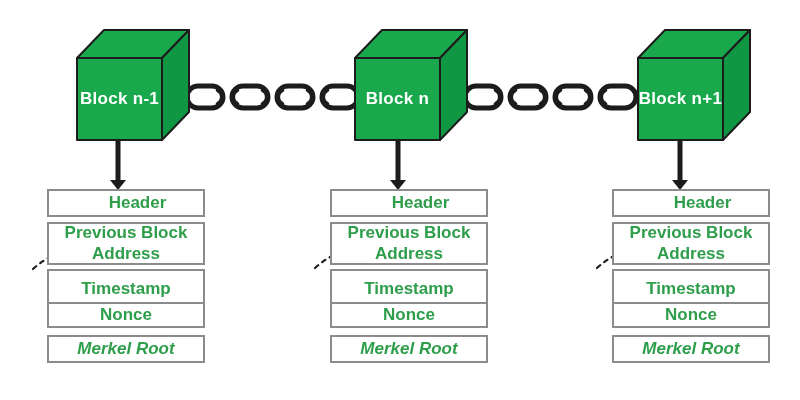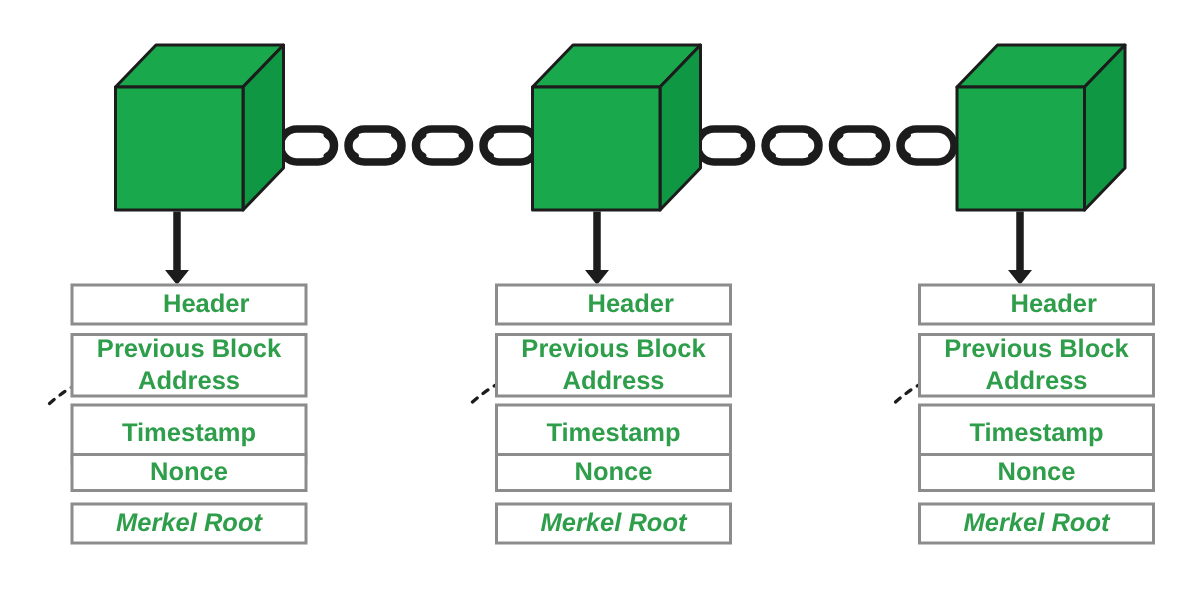--- a/index.html
+++ b/index.html
@@ -122,20 +122,23 @@
     <g>
       <path class="dash-curve" d="M 315 268 Q 340 246 362 250"></path>
       <polygon class="dash-head" points="371,249 359,245 362,254"></polygon>
     </g>
     <g>
       <path class="dash-curve" d="M 597 268 Q 622 246 644 250"></path>
       <polygon class="dash-head" points="653,249 641,245 644,254"></polygon>
     </g>
   </svg>
 
+  <div class="cube-label" style="left:77px;">Block n-1</div>
+  <div class="cube-label" style="left:355px;">Block n</div>
+  <div class="cube-label" style="left:638px;">Block n+1</div>
 
   <div class="fbox col-a row-1">Header</div>
   <div class="fbox col-a row-2">Previous Block Address</div>
   <div class="fbox col-a row-3">Timestamp</div>
   <div class="fbox col-a row-4">Nonce</div>
   <div class="fbox col-a row-5">Merkel Root</div>
 
   <div class="fbox col-b row-1">Header</div>
   <div class="fbox col-b row-2">Previous Block Address</div>
   <div class="fbox col-b row-3">Timestamp</div>

